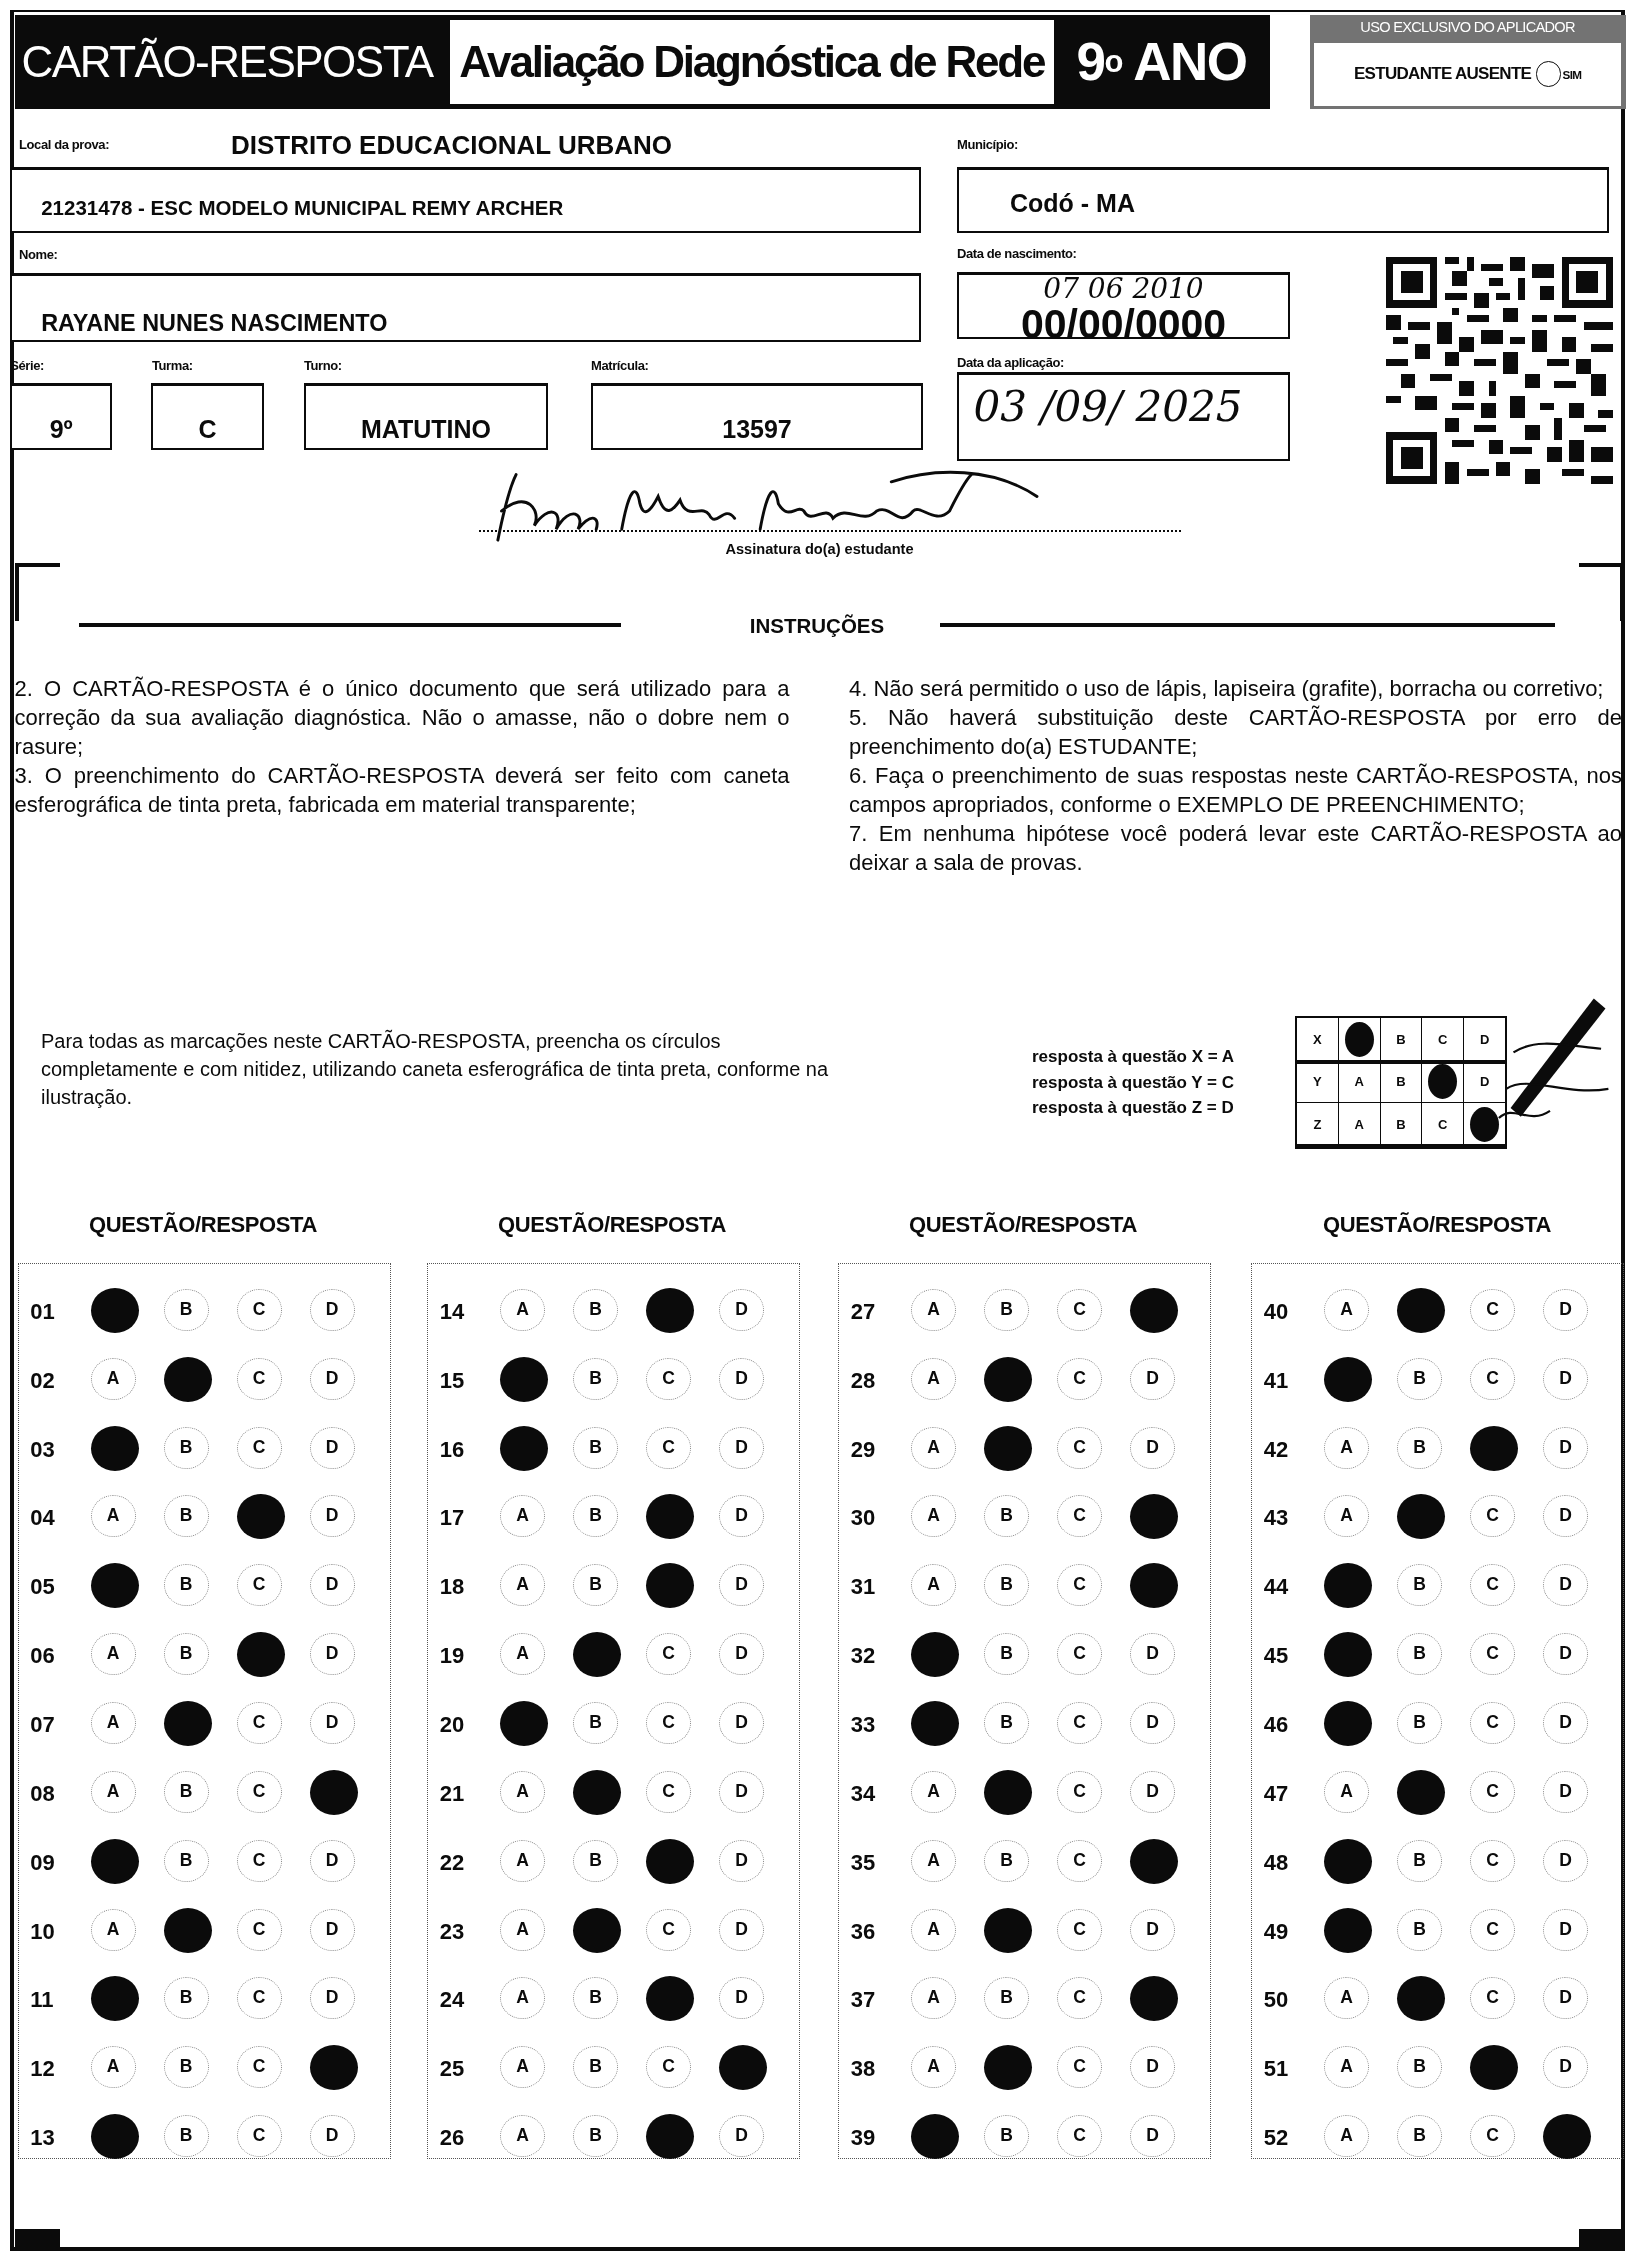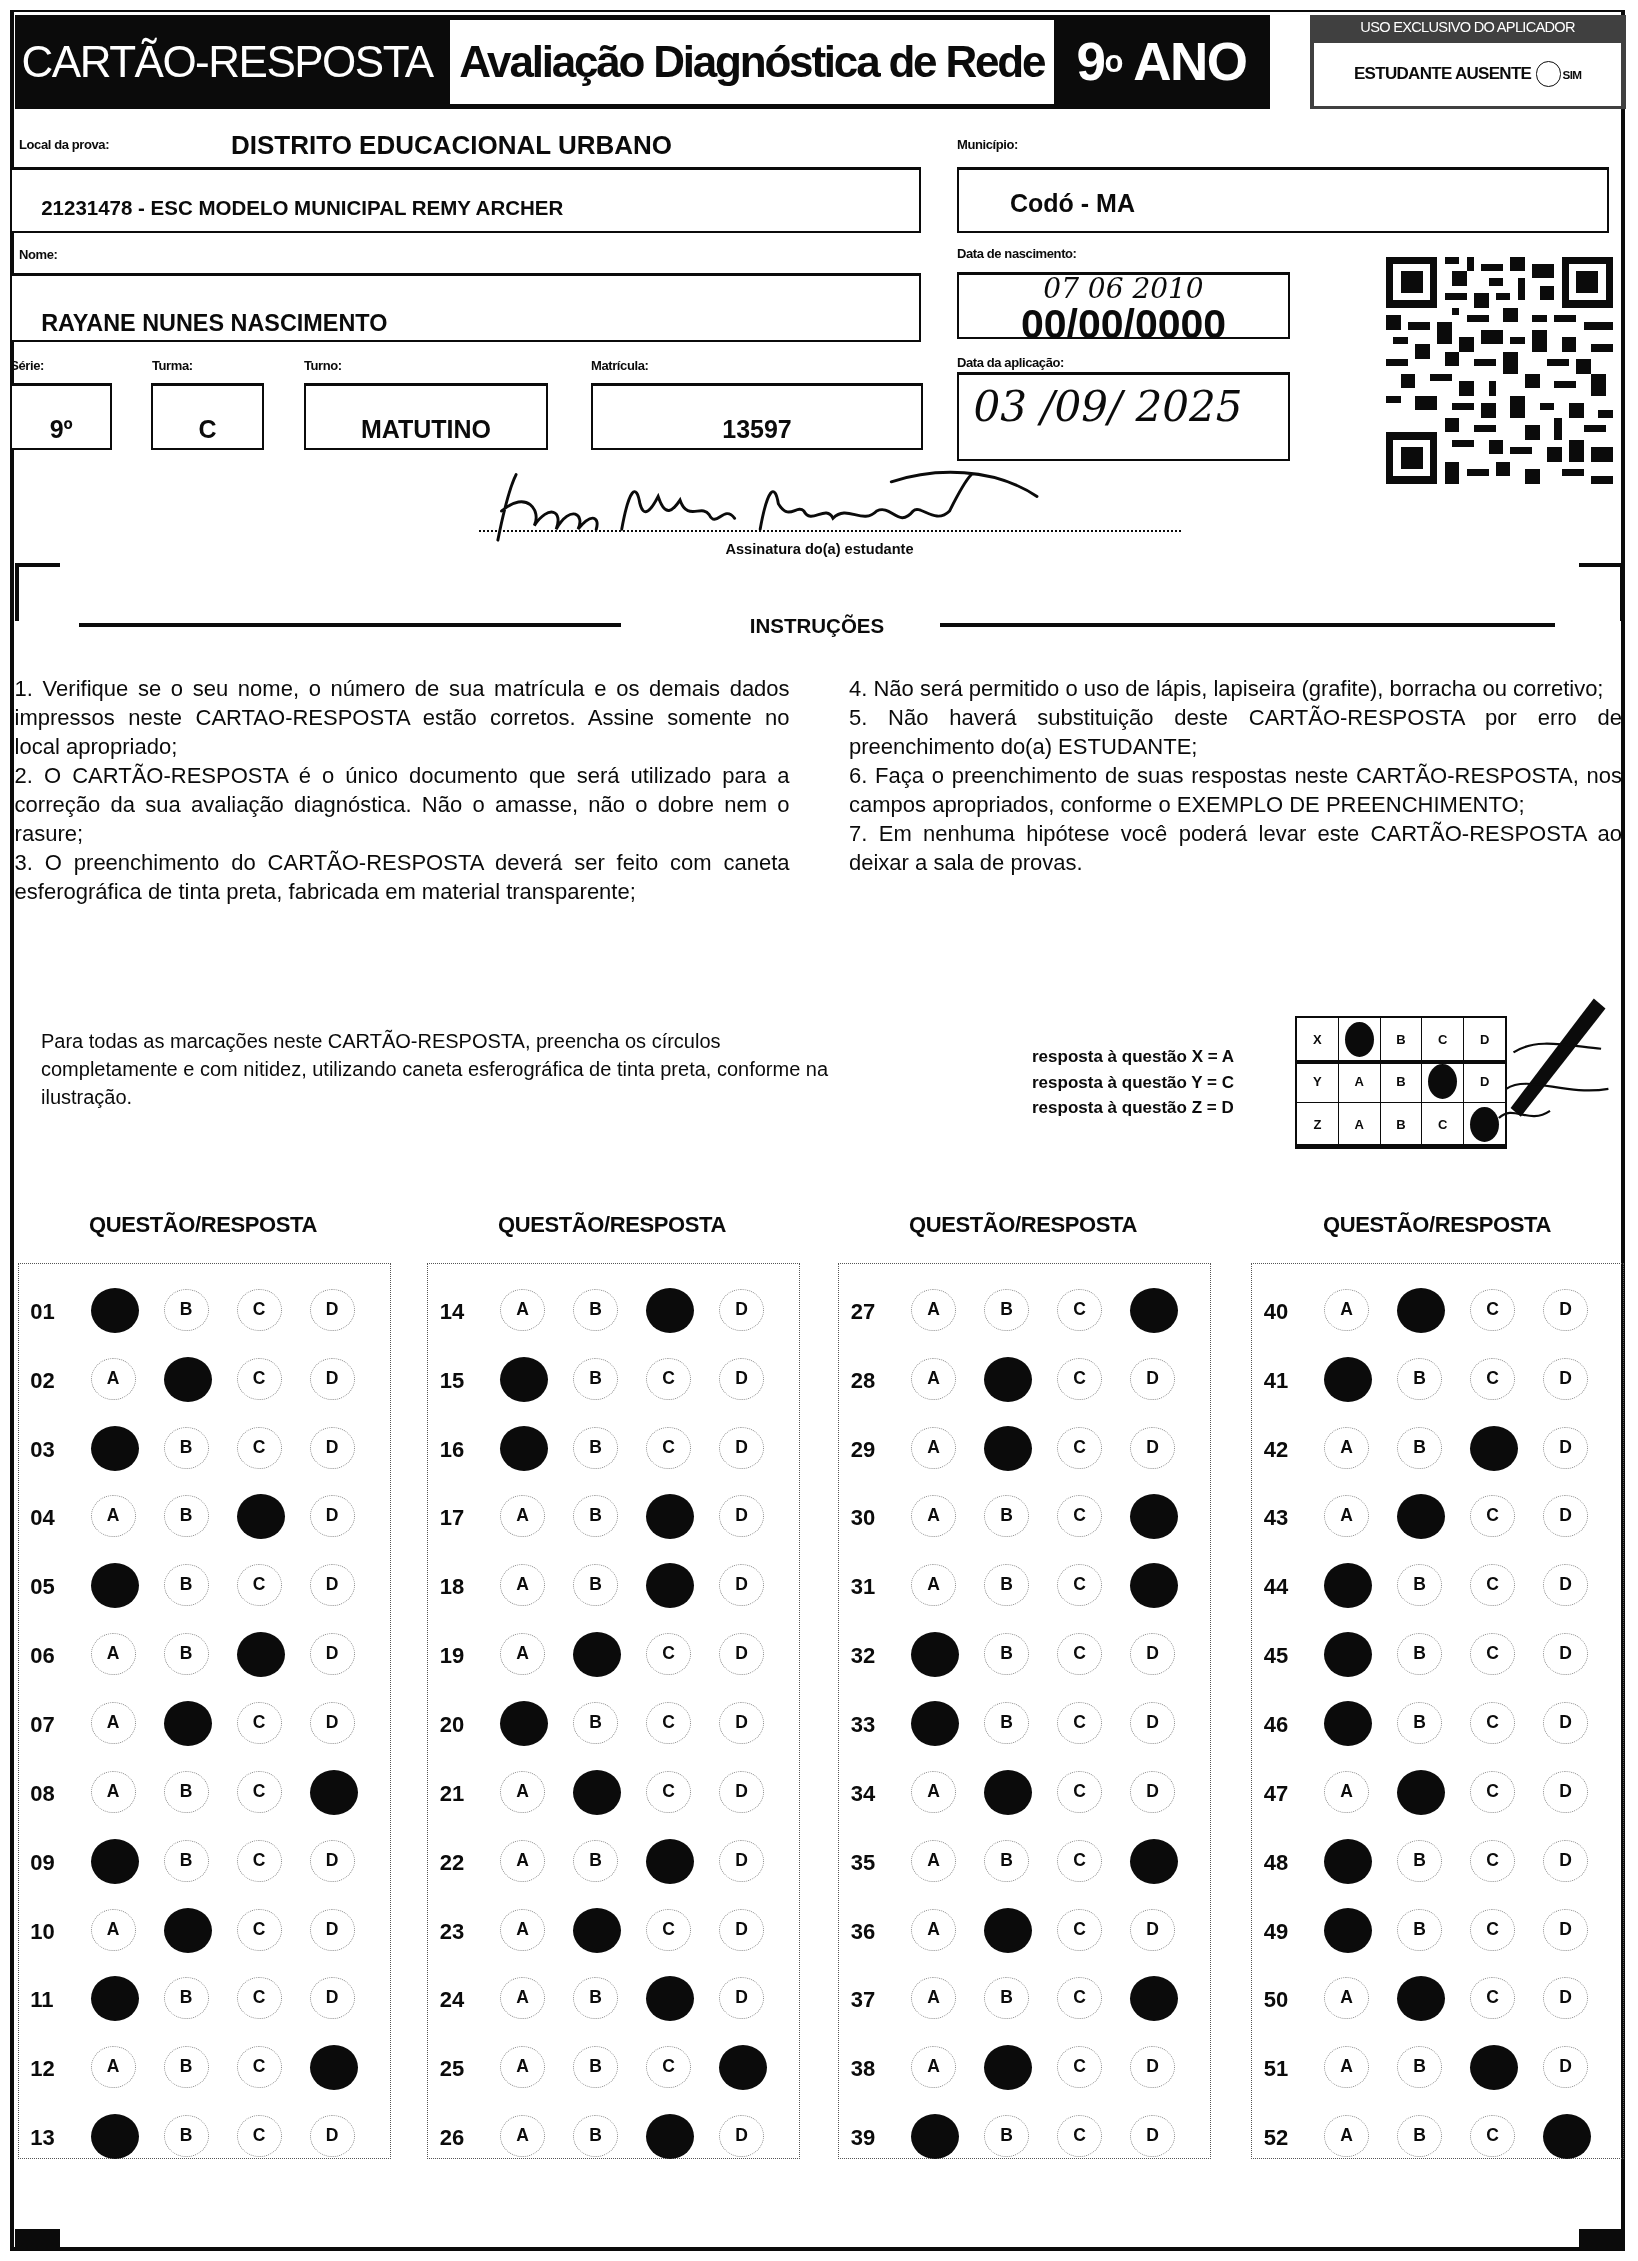--- a/index.html
+++ b/index.html
@@ -12,21 +12,21 @@
   .hdr { position:absolute; left:14.6px; top:14.6px; width:1611px; height:94px; }
   .hdr-left { position:absolute; left:0; top:0; width:425px; height:94px; background:#0b0b0b;
               color:#fff; font-family:"Liberation Sans Narrow","Liberation Sans", sans-serif;
               font-size:44px; letter-spacing:-1.5px; display:flex; align-items:center; justify-content:center; transform-origin:left; }
   .hdr-mid { position:absolute; left:425px; top:0; width:614px; height:94px; background:#0b0b0b; }
   .hdr-mid-inner { position:absolute; left:10.2px; top:5.8px; right:0; bottom:4.4px; background:#fff;
               display:flex; align-items:center; justify-content:center; font-weight:bold; font-size:44px; letter-spacing:-2.2px; }
   .hdr-grade { position:absolute; left:1039px; top:0; width:216px; height:94px; background:#0b0b0b; color:#fff;
               font-weight:bold; font-size:53px; display:flex; align-items:center; justify-content:center; letter-spacing:-1.5px; }
   .hdr-grade sup { font-size:31px; }
-  .hdr-app { position:absolute; left:1295px; top:0; width:316px; height:94px; background:#404040; }
+  .hdr-app { position:absolute; left:1295px; top:0; width:316px; height:94px; background:#737373; }
   .hdr-app-title { color:#fff; font-size:14.6px; text-align:center; padding-top:4.4px; letter-spacing:-0.7px; }
   .hdr-app-box { position:absolute; left:4.4px; top:28px; right:4.4px; bottom:2.9px; background:#fff;
               display:flex; align-items:center; justify-content:center; font-size:17px; font-weight:bold; letter-spacing:-0.7px; }
   .bubble-sm { display:inline-block; width:23.4px; height:23.4px; border:1.5px solid #0b0b0b; border-radius:50%; margin:0 1.5px 0 4.4px; }
 
   .lbl { position:absolute; font-size:13px; font-weight:bold; letter-spacing:-0.4px; }
   .box { position:absolute; border:2.9px solid #0b0b0b; border-top-width:3.7px; box-sizing:border-box; background:#fff; }
   .val { position:absolute; font-weight:bold; font-size:22px; }
 
   .qr { position:absolute; left:1386px; top:254px; width:227px; height:232px; }
@@ -154,21 +154,20 @@
 <div class="corner" style="left:1579px;top:563px;width:45px;height:4.4px;"></div>
 <div class="corner" style="left:1620px;top:563px;width:4.4px;height:58px;"></div>
 
 <div class="instr-head">
   <div class="rule" style="left:0;width:542px;"></div>
   <div class="t">INSTRUÇÕES</div>
   <div class="rule" style="right:0;width:615px;"></div>
 </div>
 
 <div class="instr-col" style="left:14.6px;width:775px;">
-  <p>1. Verifique se o seu nome, o número de sua matrícula e os demais dados impressos neste CARTAO-RESPOSTA estão corretos. Assine somente no local apropriado;</p>
   <p>2. O CARTÃO-RESPOSTA é o único documento que será utilizado para a correção da sua avaliação diagnóstica. Não o amasse, não o dobre nem o rasure;</p>
   <p>3. O preenchimento do CARTÃO-RESPOSTA deverá ser feito com caneta esferográfica de tinta preta, fabricada em material transparente;</p>
 </div>
 <div class="instr-col" style="left:849px;width:773px;">
   <p>4. Não será permitido o uso de lápis, lapiseira (grafite), borracha ou corretivo;</p>
   <p>5. Não haverá substituição deste CARTÃO-RESPOSTA por erro de preenchimento do(a) ESTUDANTE;</p>
   <p>6. Faça o preenchimento de suas respostas neste CARTÃO-RESPOSTA, nos campos apropriados, conforme o EXEMPLO DE PREENCHIMENTO;</p>
   <p>7. Em nenhuma hipótese você poderá levar este CARTÃO-RESPOSTA ao deixar a sala de provas.</p>
 </div>
 

